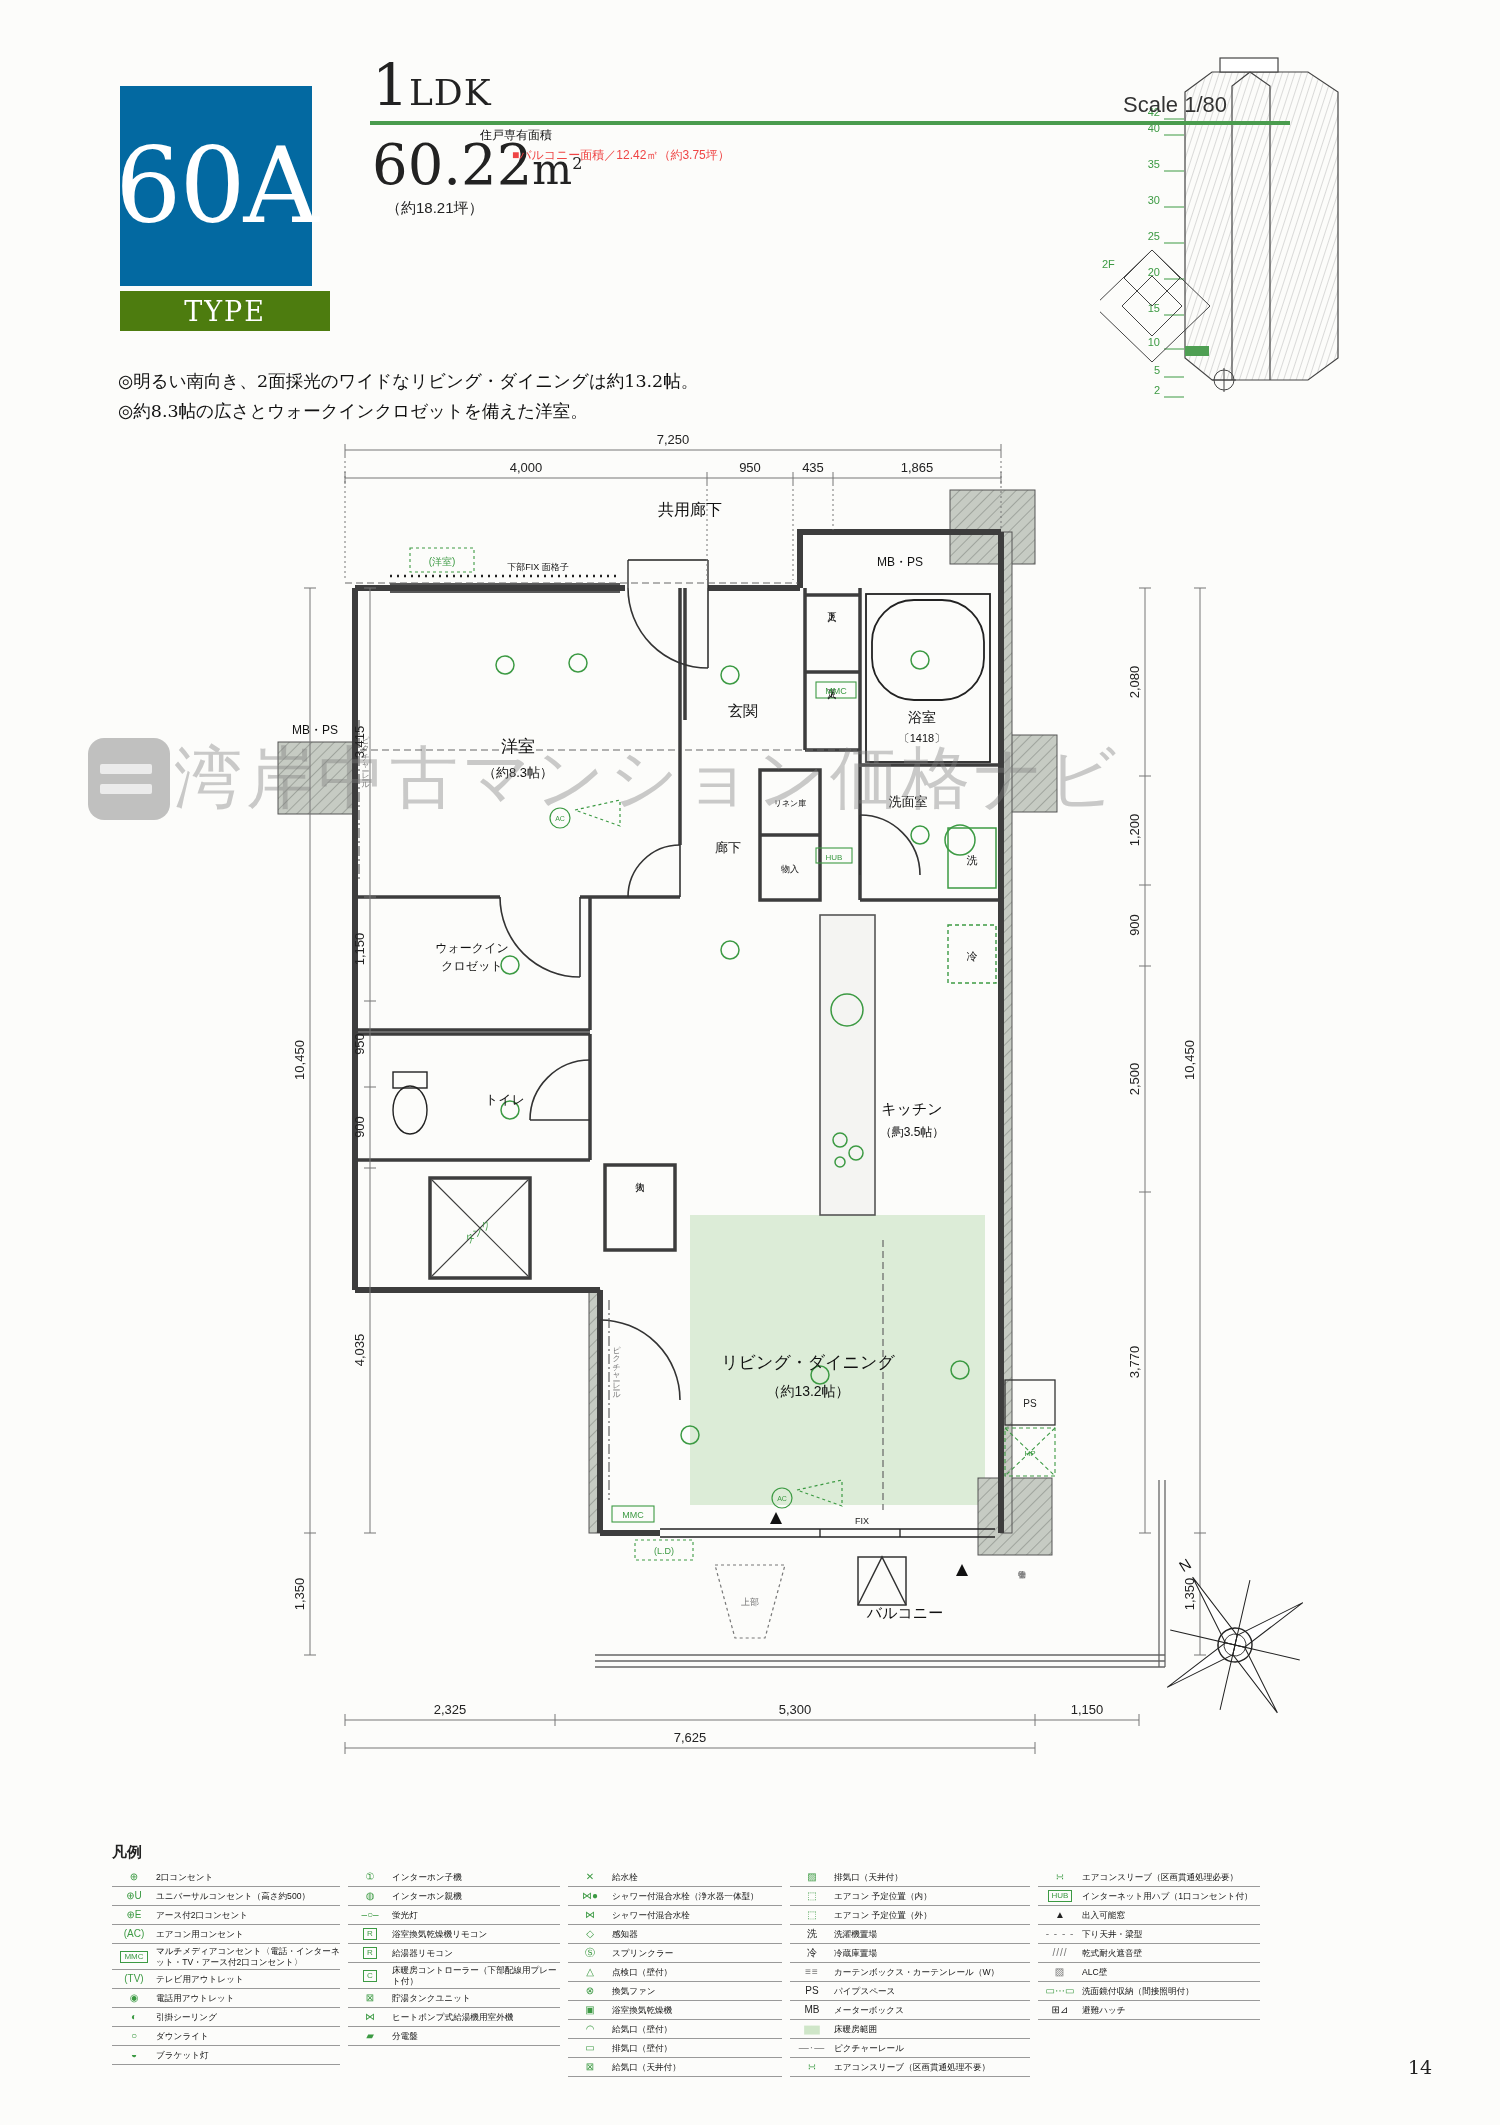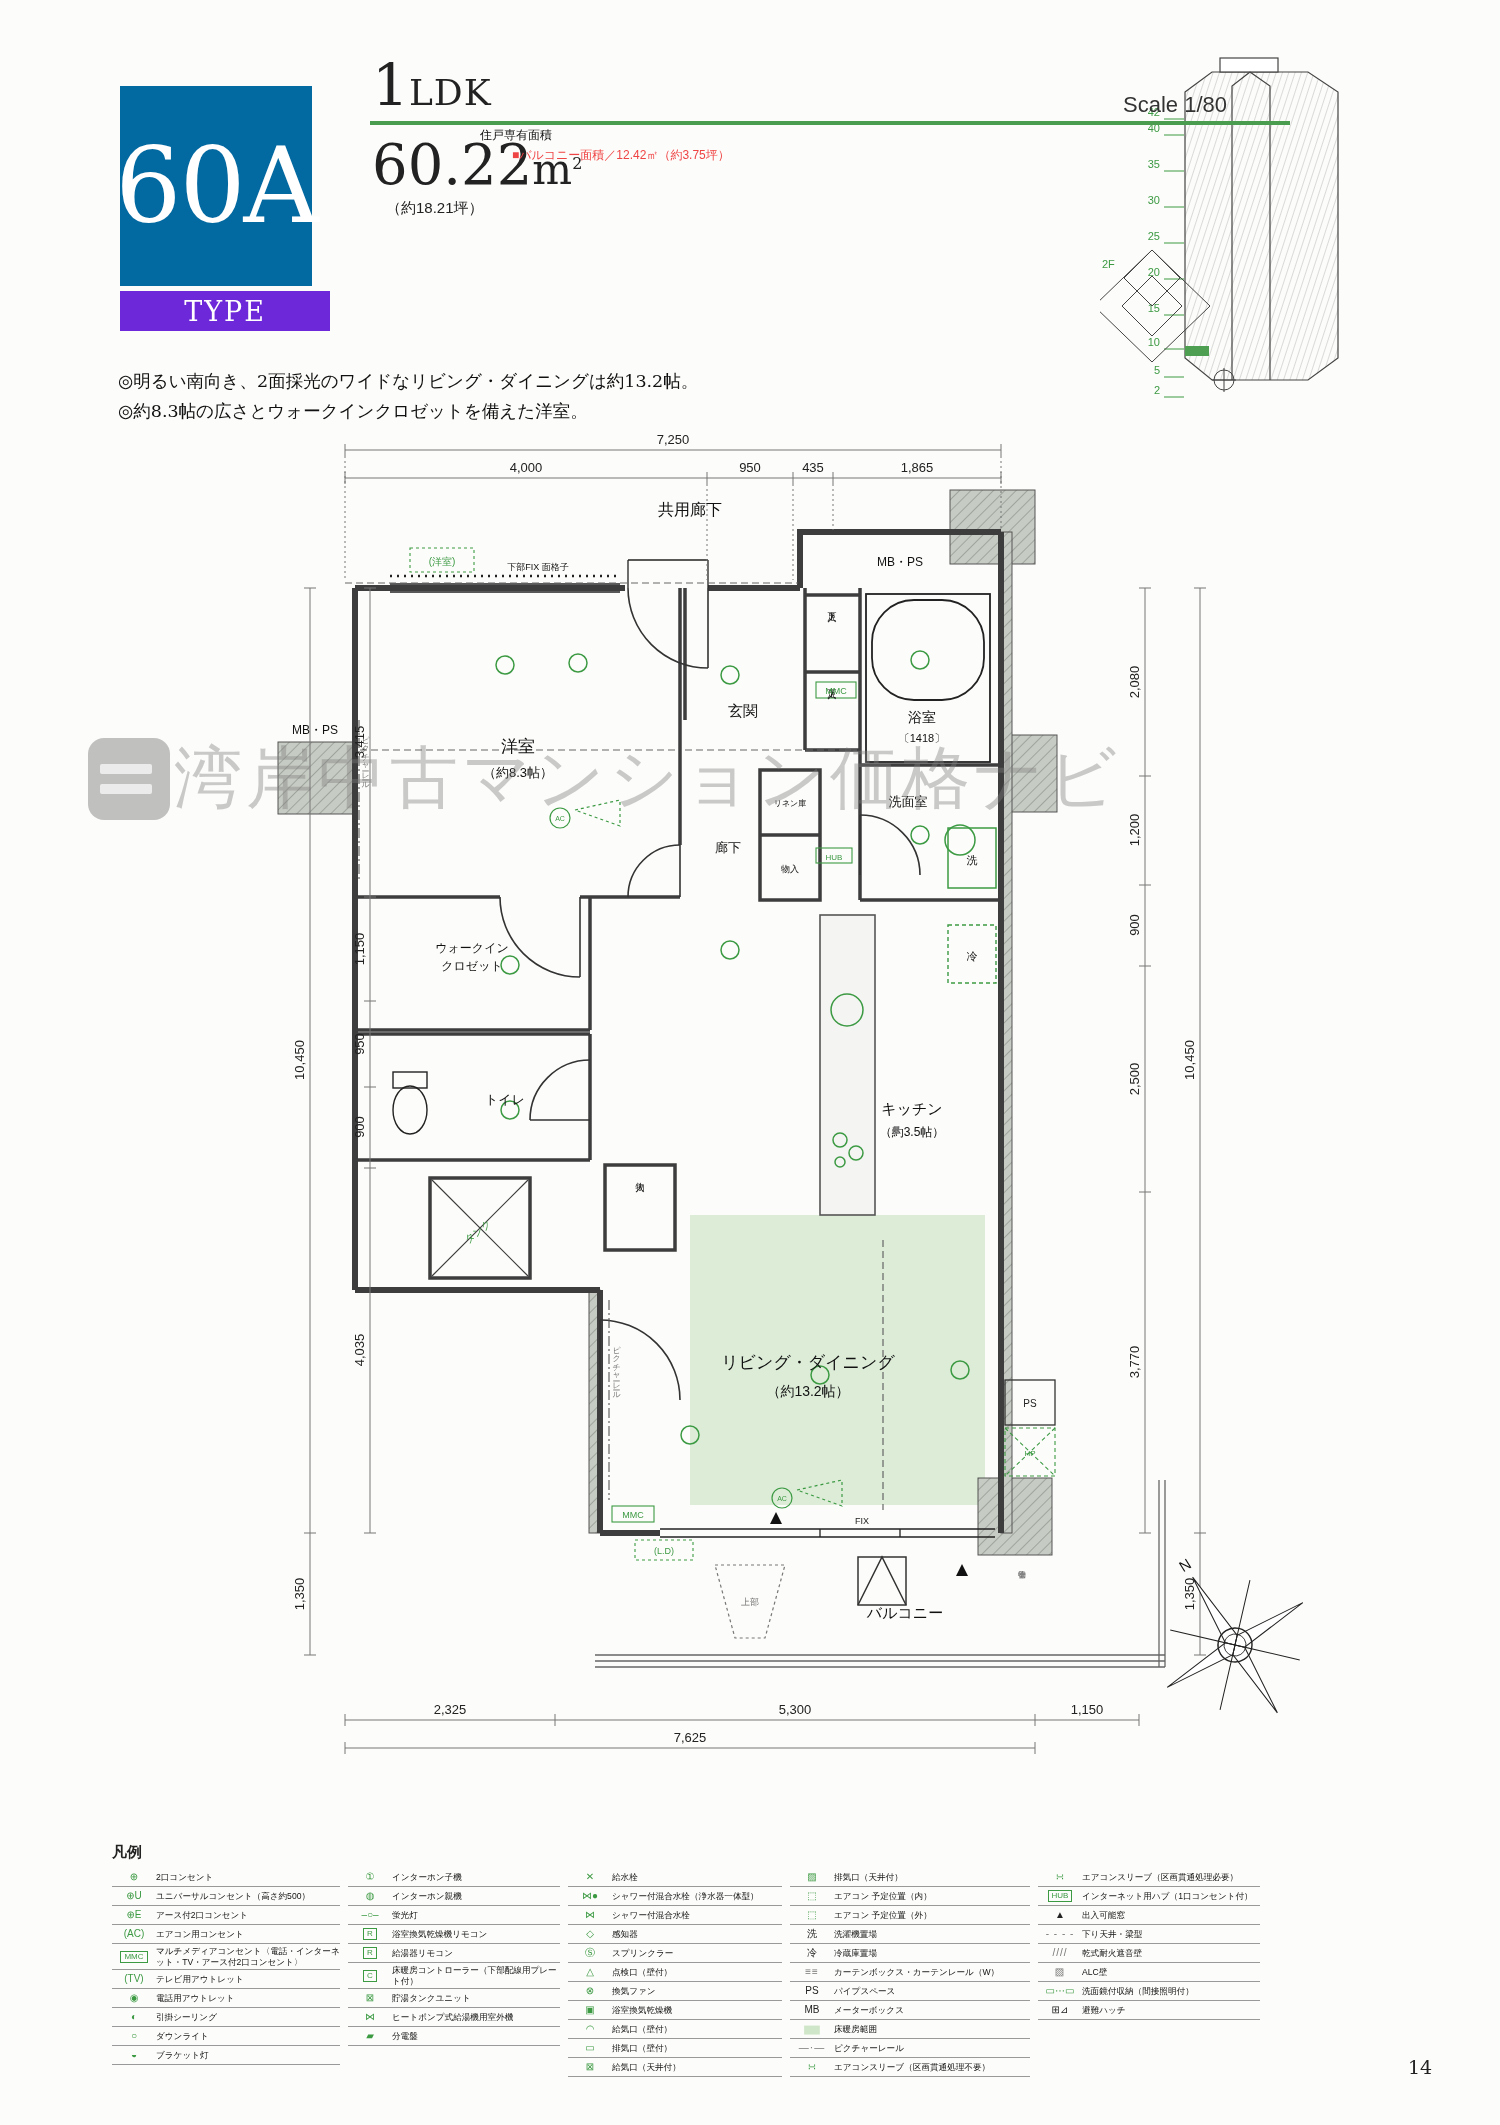--- a/index.html
+++ b/index.html
@@ -4,21 +4,21 @@
 <style>
   html,body{margin:0;padding:0;}
   body{width:1500px;height:2125px;position:relative;background:#fcfcfa;
        font-family:"Liberation Sans",sans-serif;color:#222;overflow:hidden;}
   .abs{position:absolute;}
 
   
   .type-badge{left:120px;top:57px;width:210px;height:246px;z-index:2;}
   .type-main{width:192px;height:200px;background:#0369a1;display:flex;align-items:center;justify-content:center;margin-top:29px;}
   .type-code{font-family:"DejaVu Serif",serif;font-size:104px;color:#fff;line-height:1;letter-spacing:-2px;}
-  .type-bar{width:210px;height:40px;margin-top:5px;background:#6d28d9;display:flex;align-items:center;justify-content:center;}
+  .type-bar{width:210px;height:40px;margin-top:5px;background:#4d7c0f;display:flex;align-items:center;justify-content:center;}
   .type-label{font-family:"DejaVu Serif",serif;font-size:27px;color:#fff;letter-spacing:2px;}
   .layout{left:372px;top:56px;font-family:"DejaVu Serif",serif;z-index:2;}
   .layout .n1{font-size:58px;line-height:1;}
   .layout .nrest{font-size:36px;letter-spacing:1px;}
   .green-rule{left:370px;top:121px;width:920px;height:4px;background:#4a9c4e;z-index:2;}
   .scale{left:1060px;top:92px;width:230px;text-align:center;font-size:22px;color:#333;z-index:2;}
   .areawrap{left:372px;top:127px;z-index:2;width:260px;}
   .area-label{position:absolute;left:108px;top:0;font-size:12px;color:#111;}
   .area-line{position:absolute;left:0;top:10px;white-space:nowrap;font-family:"DejaVu Serif",serif;}
   .area-num{font-size:56px;line-height:1;}

